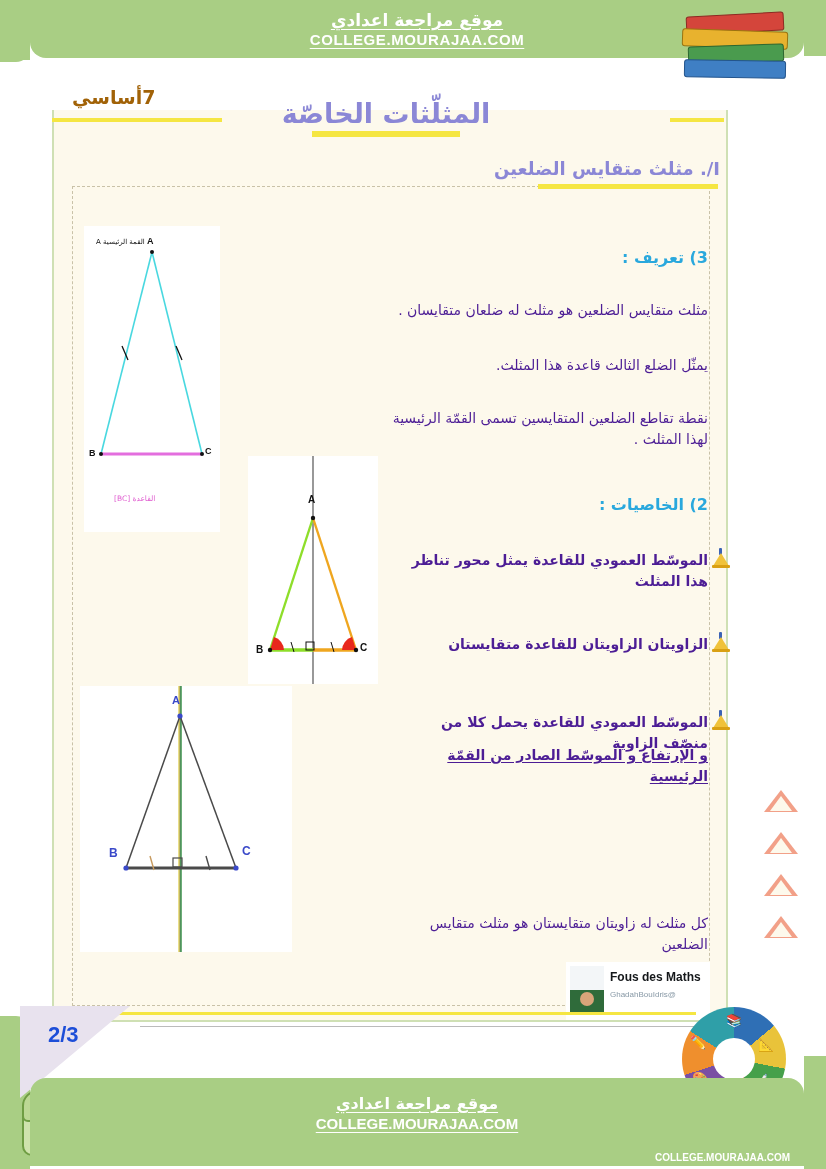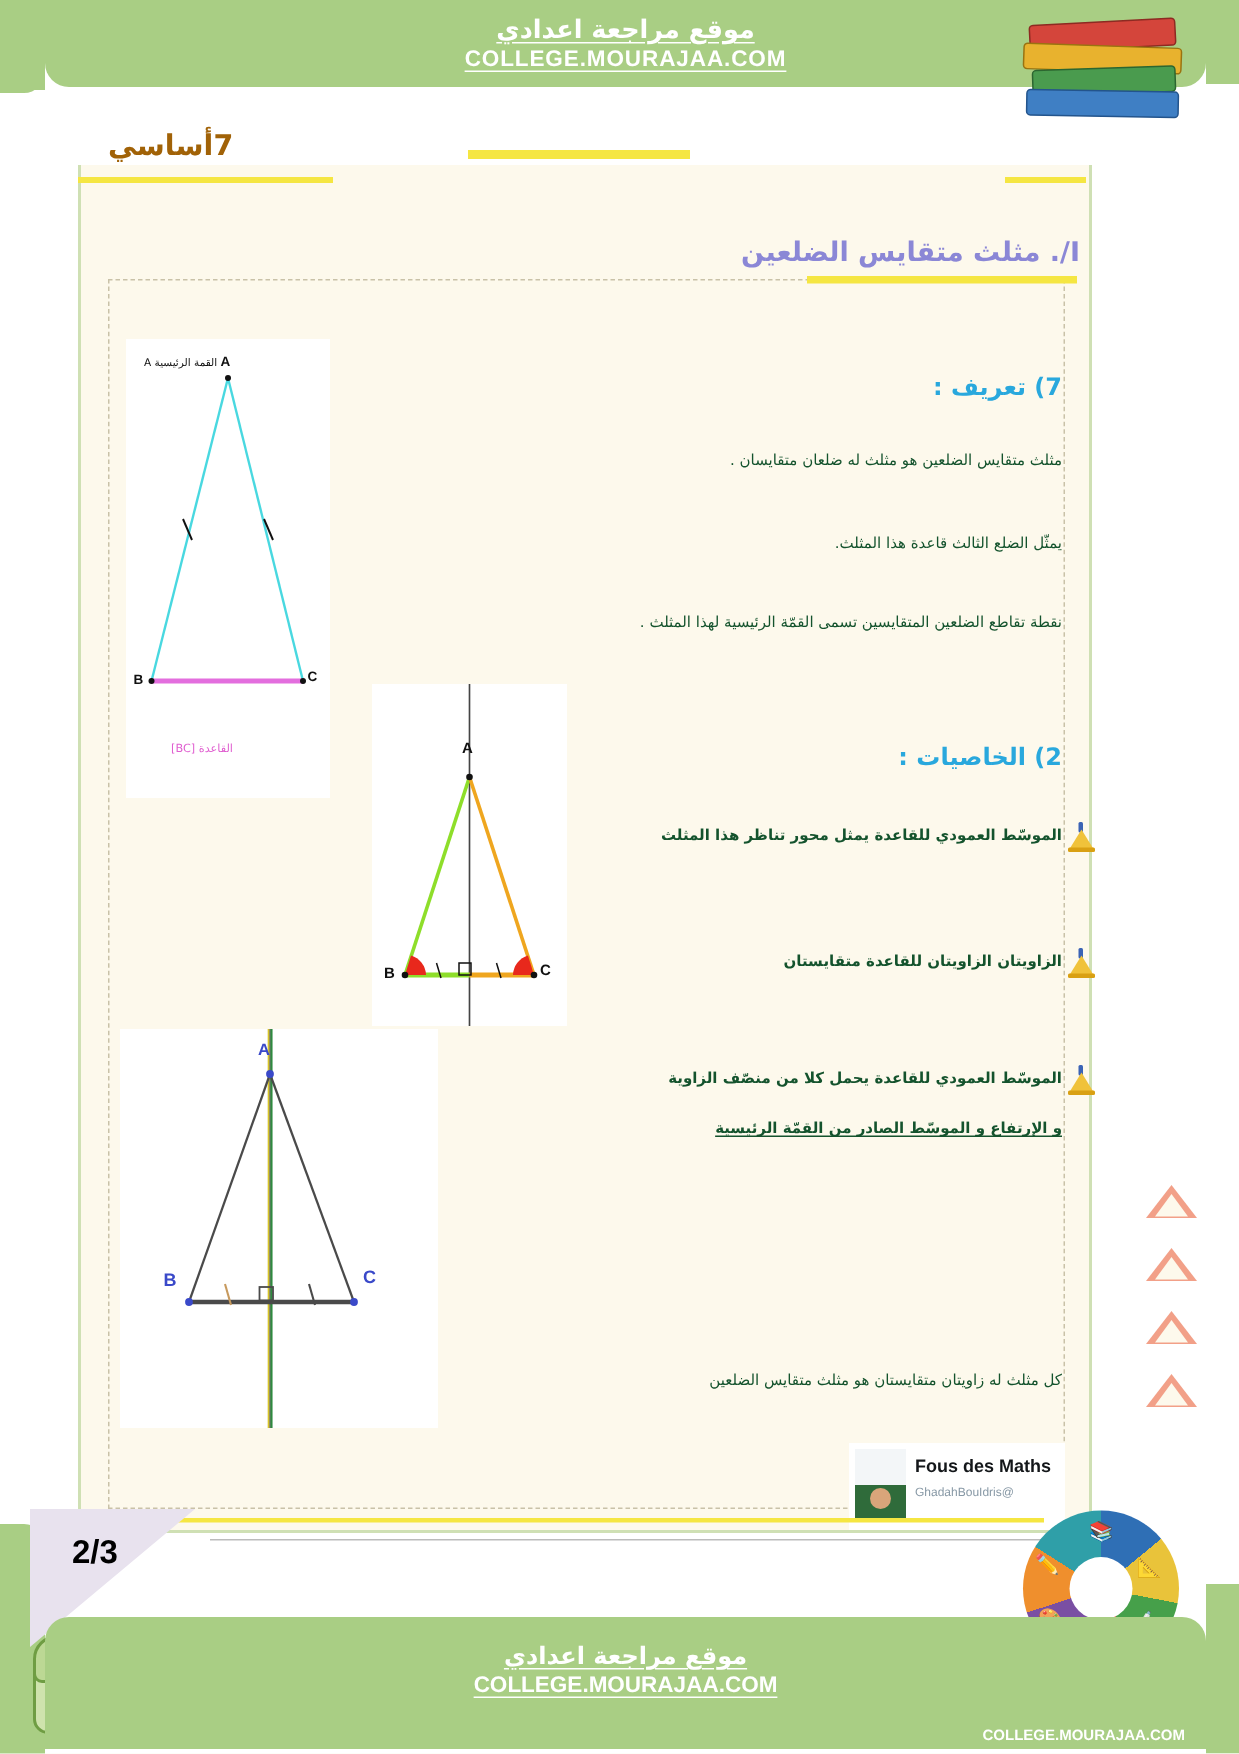--- a/index.html
+++ b/index.html
@@ -57,21 +57,21 @@
   .title{color:#8b87d6;font-size:27px;font-weight:bold;letter-spacing:1px;
     font-family:"DejaVu Sans",sans-serif;}
   .title-ul{margin:2px auto 0;width:148px;height:6px;background:#f5e642;}
   .badge-level{position:absolute;left:72px;top:86px;color:#a16207;font-size:19px;font-weight:bold;}
 
   
   .sec-head{position:absolute;right:106px;top:158px;color:#8b87d6;font-size:18px;font-weight:bold;}
   .sec-head-ul{position:absolute;right:108px;top:184px;width:180px;height:5px;background:#f5e642;}
 
   
-  .rt{position:absolute;text-align:right;color:#14532d;font-size:10px;line-height:1.5;}
+  .rt{position:absolute;text-align:right;color:#4c1d95;font-size:14px;line-height:1.5;}
   .h-blue{color:#29a8dd;font-weight:bold;font-size:16px;}
   .b{font-weight:bold;}
   .u{text-decoration:underline;text-underline-offset:2px;}
 
   .lbl-def{position:absolute;right:118px;top:246px;}
   .def-l1{position:absolute;right:118px;top:300px;width:310px;}
   .def-l2{position:absolute;right:118px;top:355px;width:310px;}
   .def-l3{position:absolute;right:118px;top:408px;width:340px;}
 
   .lbl-prop{position:absolute;right:118px;top:493px;text-align:center;}
@@ -109,21 +109,21 @@
     display:flex;flex-direction:column;align-items:center;justify-content:center;gap:2px;}
   .ft-ar{color:#ffffff;font-size:16px;font-weight:bold;text-decoration:underline;text-underline-offset:3px;}
   .ft-en{color:#ffffff;font-size:15px;font-weight:bold;text-decoration:underline;text-underline-offset:3px;
     font-family:"Liberation Sans",sans-serif;}
   .ft-corner{position:absolute;right:36px;bottom:6px;color:#ffffff;font-size:10px;font-weight:bold;
     font-family:"Liberation Sans",sans-serif;}
 
   
   .pagebadge-bg{position:absolute;left:20px;top:1006px;width:110px;height:92px;
     background:#e8e2ee;clip-path:polygon(0 0,100% 0,0 100%);}
-  .pagenum{position:absolute;left:48px;top:1022px;color:#000000;font-size:22px;font-weight:bold;
+  .pagenum{position:absolute;left:48px;top:1022px;color:#1d4ed8;font-size:22px;font-weight:bold;
     font-family:"Liberation Sans",sans-serif;}
 
   
   .bag{position:absolute;left:14px;top:1078px;width:94px;height:80px;}
   .bag-body{position:absolute;left:8px;top:18px;width:76px;height:56px;background:#cfe3ad;
     border:2px solid #6f9d43;border-radius:14px 14px 10px 10px;}
   .bag-flap{position:absolute;left:8px;top:12px;width:76px;height:28px;background:#bcd894;
     border:2px solid #6f9d43;border-radius:16px 16px 6px 6px;}
   .bag-handle{position:absolute;left:34px;top:0px;width:24px;height:18px;border:3px solid #6f9d43;
     border-bottom:none;border-radius:12px 12px 0 0;background:transparent;}
@@ -186,27 +186,28 @@
     <div class="book bk4"></div>
   </div>
 
   <div class="frame"></div>
   <div class="frame-yellow-top-left"></div>
   <div class="frame-yellow-top-right"></div>
   <div class="inner-dash"></div>
 
   <div class="badge-level">7أساسي</div>
   <div class="title-wrap">
+    <div class="title">المثلّثات الخاصّة</div>
     <div class="title-ul"></div>
   </div>
 
   <div class="sec-head">I/. مثلث متقايس الضلعين</div>
   <div class="sec-head-ul"></div>
 
-  <div class="rt lbl-def h-blue">7) تعريف :</div>
+  <div class="rt lbl-def h-blue">3) تعريف :</div>
   <div class="rt def-l1">مثلث متقايس الضلعين هو مثلث له ضلعان متقايسان .</div>
   <div class="rt def-l3">نقطة تقاطع الضلعين المتقايسين تسمى القمّة الرئيسية لهذا المثلث .</div>
   <div class="rt def-l2">يمثّل الضلع الثالث قاعدة هذا المثلث.</div>
 
   <div class="rt lbl-prop h-blue">2) الخاصيات :</div>
 
   <div class="bullet b1">
     <div class="stick"></div>
       <div class="tri"></div>
       <div class="base"></div>

